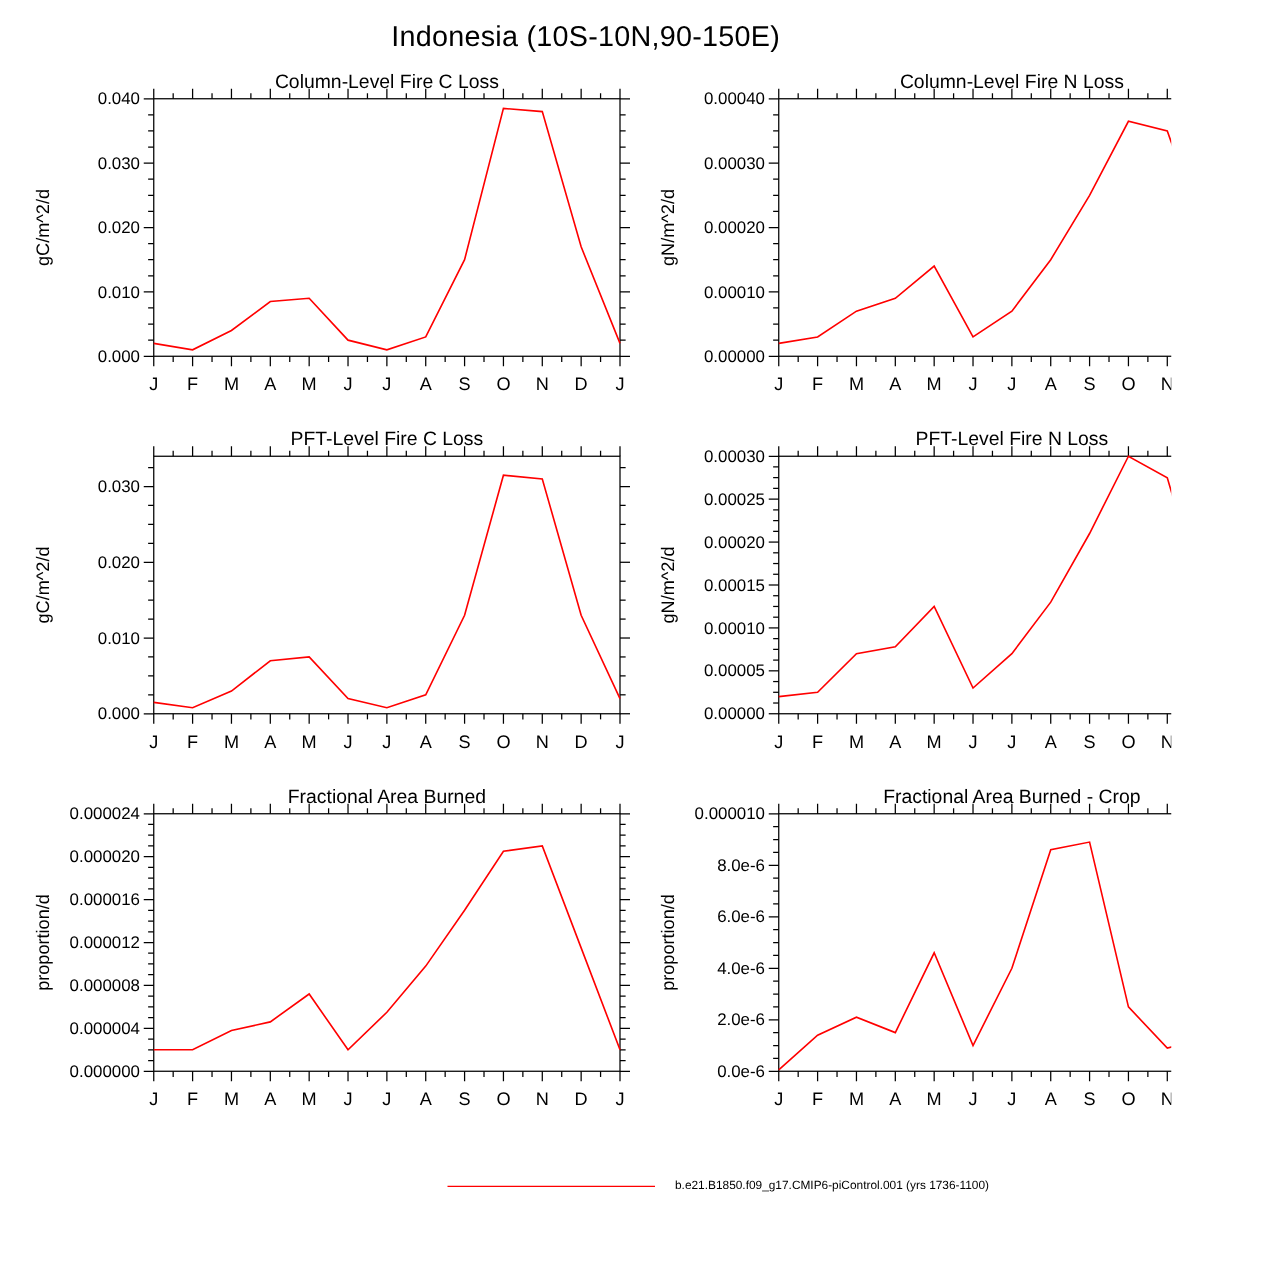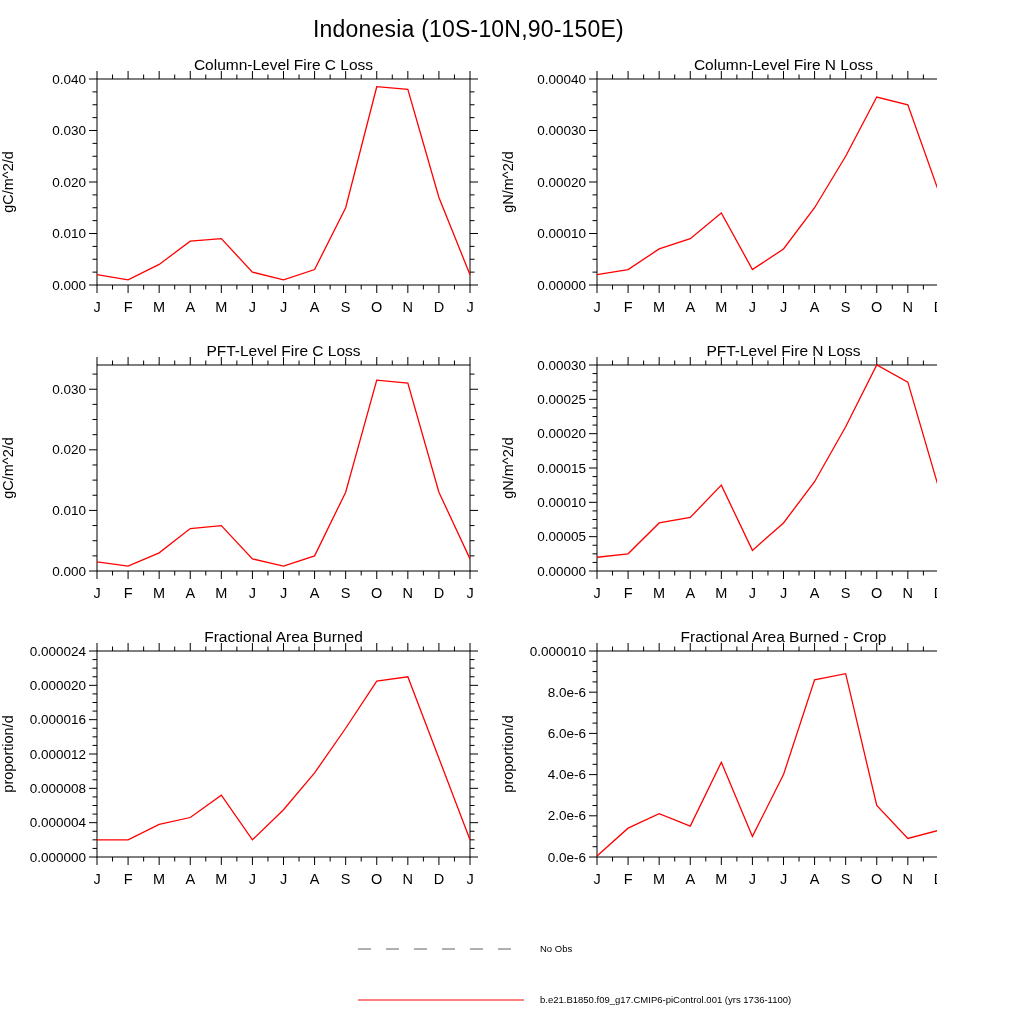--- a/index.html
+++ b/index.html
@@ -3,21 +3,21 @@
 <meta charset="utf-8">
 <style>
   html,body{margin:0;padding:0;background:#ffffff;}
   .page{
     width:937px;height:1024px;position:relative;background:#ffffff;color:#000;
     font-family:"Liberation Sans","DejaVu Sans",sans-serif;overflow:hidden;
   }
   .main-title{text-align:center;font-size:23px;padding-top:16px;letter-spacing:0.2px;}
   .grid{
     display:grid;grid-template-columns:486px 486px;column-gap:14px;
-    margin-top:6px;
+    padding-left:26px;margin-top:6px;
   }
   figure{margin:0;padding:0;}
   svg.chart{width:486px;height:286px;display:block;}
   svg.chart text{font-family:"Liberation Sans","DejaVu Sans",sans-serif;fill:#000;}
   .legend{margin-top:36px;margin-left:356px;display:flex;flex-direction:column;gap:40px;}
   .legend-row{display:flex;align-items:center;gap:14px;}
   .legend-label{font-size:9.5px;white-space:nowrap;}
   .legend-line{display:block;}
 </style>
 </head>
@@ -724,25 +724,19 @@
           <line x1="470" y1="30" x2="470" y2="22" stroke="#000000" stroke-width="1"></line>
           <text x="470" y="263" text-anchor="middle" font-size="14.5">J</text>
           <polyline points="97,234.97 128.08333333333334,207.16 159.16666666666666,192.74 190.25,205.1 221.33333333333331,141.24 252.41666666666666,215.4 283.5,153.60000000000002 314.58333333333337,58.84 345.66666666666663,52.660000000000025 376.75,184.5 407.8333333333333,217.46 438.9166666666667,209.22 470,234.97" fill="none" stroke="#ff0000" stroke-width="1.3"></polyline>
         </svg>
     </figure>
   </div>
 
   <div class="legend">
     <div class="legend-row">
       <svg class="legend-line" width="170" height="10">
-        <line x1="2" y1="5" x2="168" y2="5" stroke-width="1" stroke="#606060" stroke-dasharray="13 15"></line>
-      </svg>
-      <span class="legend-label">No Obs</span>
-    </div>
-    <div class="legend-row">
-      <svg class="legend-line" width="170" height="10">
         <line x1="2" y1="5" x2="168" y2="5" stroke-width="1" stroke="#ff0000"></line>
       </svg>
       <span class="legend-label">b.e21.B1850.f09_g17.CMIP6-piControl.001 (yrs 1736-1100)</span>
     </div>
   </div>
 
 </div>
 
 </body></html>

